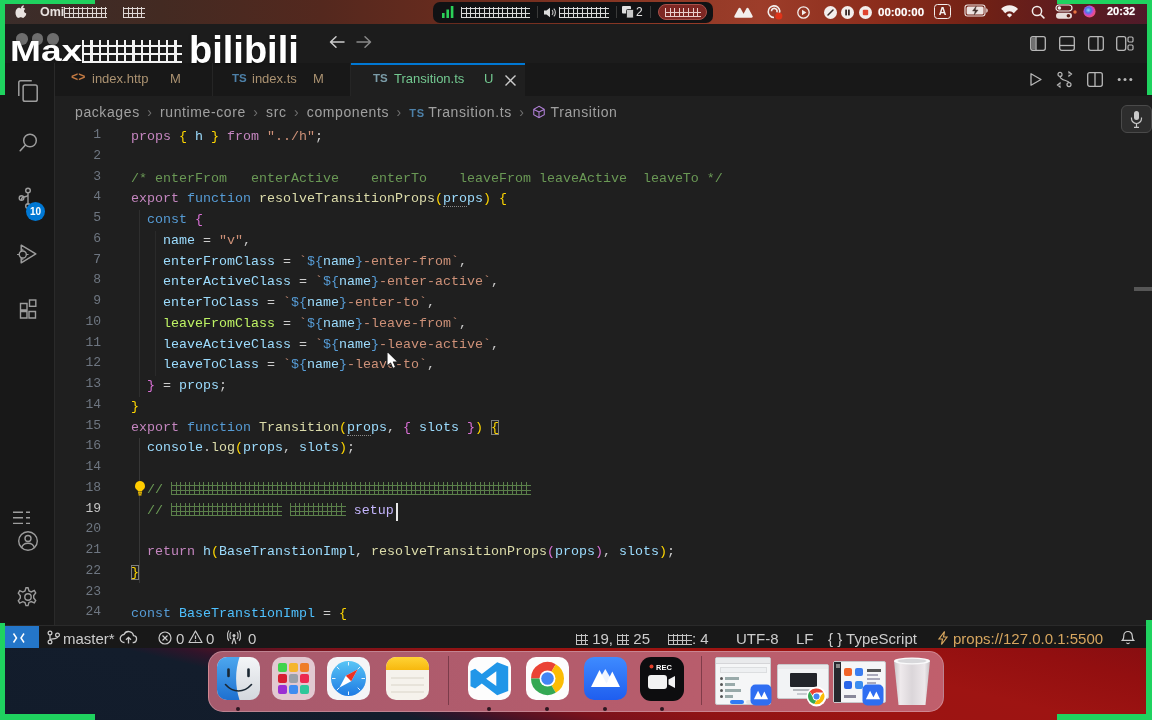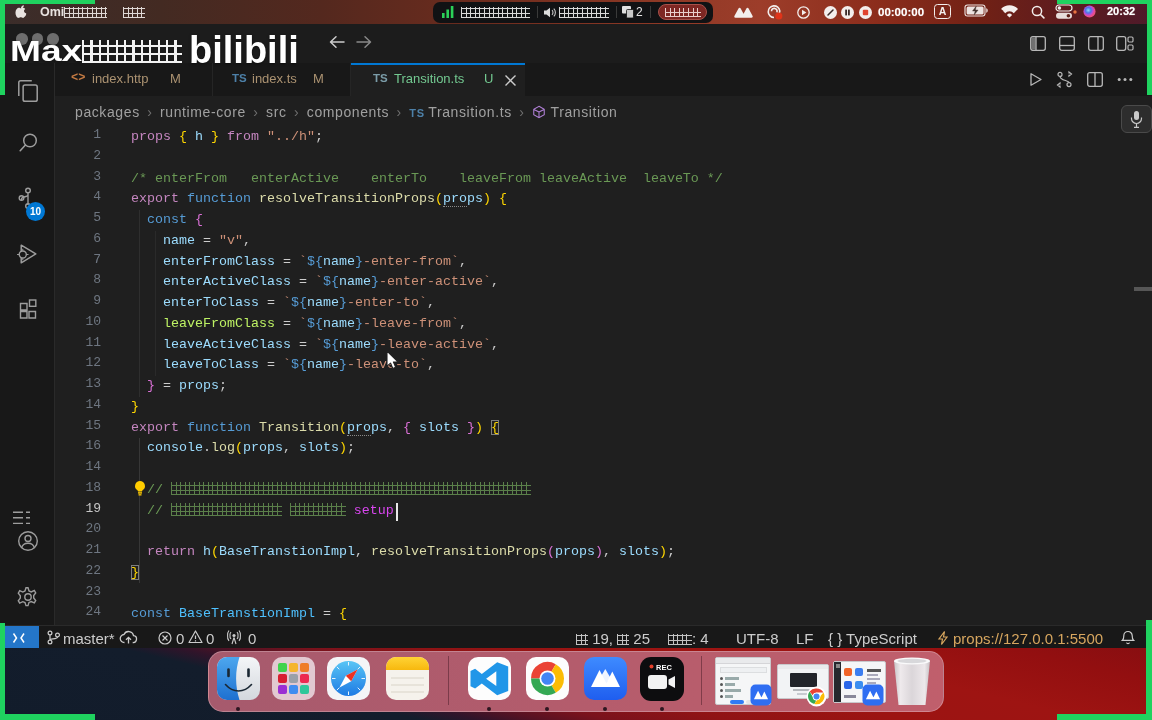--- a/index.html
+++ b/index.html
@@ -270,21 +270,21 @@
 <div class="gut" style="top:396.75px;color:#6e7681">14</div>
 <div class="cl" style="top:396.75px"><i style="color:#FFD700">}</i></div>
 <div class="gut" style="top:417.50px;color:#6e7681">15</div>
 <div class="cl" style="top:417.50px"><i style="color:#C586C0">export</i><i style="color:#569CD6">&nbsp;function</i><i style="color:#CCCCCC">&nbsp;</i><i style="color:#DCDCAA">Transition</i><i style="color:#FFD700">(</i><i style="color:#9CDCFE"><i style="border-bottom:1.3px dotted #8a8a8a">pro</i>ps</i><i style="color:#CCCCCC">,&nbsp;</i><i style="color:#DA70D6">{</i><i style="color:#9CDCFE">&nbsp;slots&nbsp;</i><i style="color:#DA70D6">}</i><i style="color:#FFD700">)</i><i style="color:#CCCCCC">&nbsp;</i><i style="color:#FFD700;outline:1px solid #7e7e7e;outline-offset:-1px">{</i></div>
 <div class="gut" style="top:438.25px;color:#6e7681">16</div>
 <div class="cl" style="top:438.25px"><i style="color:#CCCCCC">&nbsp;&nbsp;</i><i style="color:#9CDCFE">console</i><i style="color:#CCCCCC">.</i><i style="color:#DCDCAA">log</i><i style="color:#FFD700">(</i><i style="color:#9CDCFE">props</i><i style="color:#CCCCCC">,&nbsp;</i><i style="color:#9CDCFE">slots</i><i style="color:#FFD700">)</i><i style="color:#CCCCCC">;</i></div>
 <div class="gut" style="top:459.00px;color:#6e7681">14</div>
 <div class="gut" style="top:479.75px;color:#6e7681">18</div>
 <div class="cl" style="top:479.75px"><i style="color:#6A9955">&nbsp;&nbsp;//&nbsp;</i><i style="color:#6A9955"><i class="cj" style="width:152.9px;height:13px;vertical-align:-2px;opacity:.8"></i><i class="cj" style="width:13.0px;height:13px;vertical-align:-2px;opacity:.8"></i><i class="cj" style="width:194.6px;height:13px;vertical-align:-2px;opacity:.8"></i></i></div>
 <div class="gut" style="top:500.50px;color:#c6c6c6">19</div>
-<div class="cl" style="top:500.50px"><i style="color:#6A9955">&nbsp;&nbsp;//&nbsp;</i><i style="color:#6A9955"><i class="cj" style="width:111.2px;height:13px;vertical-align:-2px;opacity:.8"></i>&nbsp;<i class="cj" style="width:55.6px;height:13px;vertical-align:-2px;opacity:.8"></i></i><i style="color:#d946ef">&nbsp;setup</i></div>
+<div class="cl" style="top:500.50px"><i style="color:#6A9955">&nbsp;&nbsp;//&nbsp;</i><i style="color:#6A9955"><i class="cj" style="width:111.2px;height:13px;vertical-align:-2px;opacity:.8"></i>&nbsp;<i class="cj" style="width:55.6px;height:13px;vertical-align:-2px;opacity:.8"></i></i><i style="color:#c4b5fd">&nbsp;setup</i></div>
 <div class="gut" style="top:521.25px;color:#6e7681">20</div>
 <div class="gut" style="top:542.00px;color:#6e7681">21</div>
 <div class="cl" style="top:542.00px"><i style="color:#CCCCCC">&nbsp;&nbsp;</i><i style="color:#C586C0">return</i><i style="color:#CCCCCC">&nbsp;</i><i style="color:#9CDCFE">h</i><i style="color:#FFD700">(</i><i style="color:#9CDCFE">BaseTranstionImpl</i><i style="color:#CCCCCC">,&nbsp;</i><i style="color:#DCDCAA">resolveTransitionProps</i><i style="color:#DA70D6">(</i><i style="color:#9CDCFE">props</i><i style="color:#DA70D6">)</i><i style="color:#CCCCCC">,&nbsp;</i><i style="color:#9CDCFE">slots</i><i style="color:#FFD700">)</i><i style="color:#CCCCCC">;</i></div>
 <div class="gut" style="top:562.75px;color:#6e7681">22</div>
 <div class="cl" style="top:562.75px"><i style="color:#FFD700;outline:1px solid #7e7e7e;outline-offset:-1px">}</i></div>
 <div class="gut" style="top:583.50px;color:#6e7681">23</div>
 <div class="gut" style="top:604.25px;color:#6e7681">24</div>
 <div class="cl" style="top:604.25px"><i style="color:#569CD6">const</i><i style="color:#CCCCCC">&nbsp;</i><i style="color:#4FC1FF">BaseTranstionImpl</i><i style="color:#CCCCCC">&nbsp;=&nbsp;</i><i style="color:#FFD700">{</i></div>
 
 <svg class="ab" style="left:133px;top:481px" width="14" height="15" viewBox="0 0 14 15">

